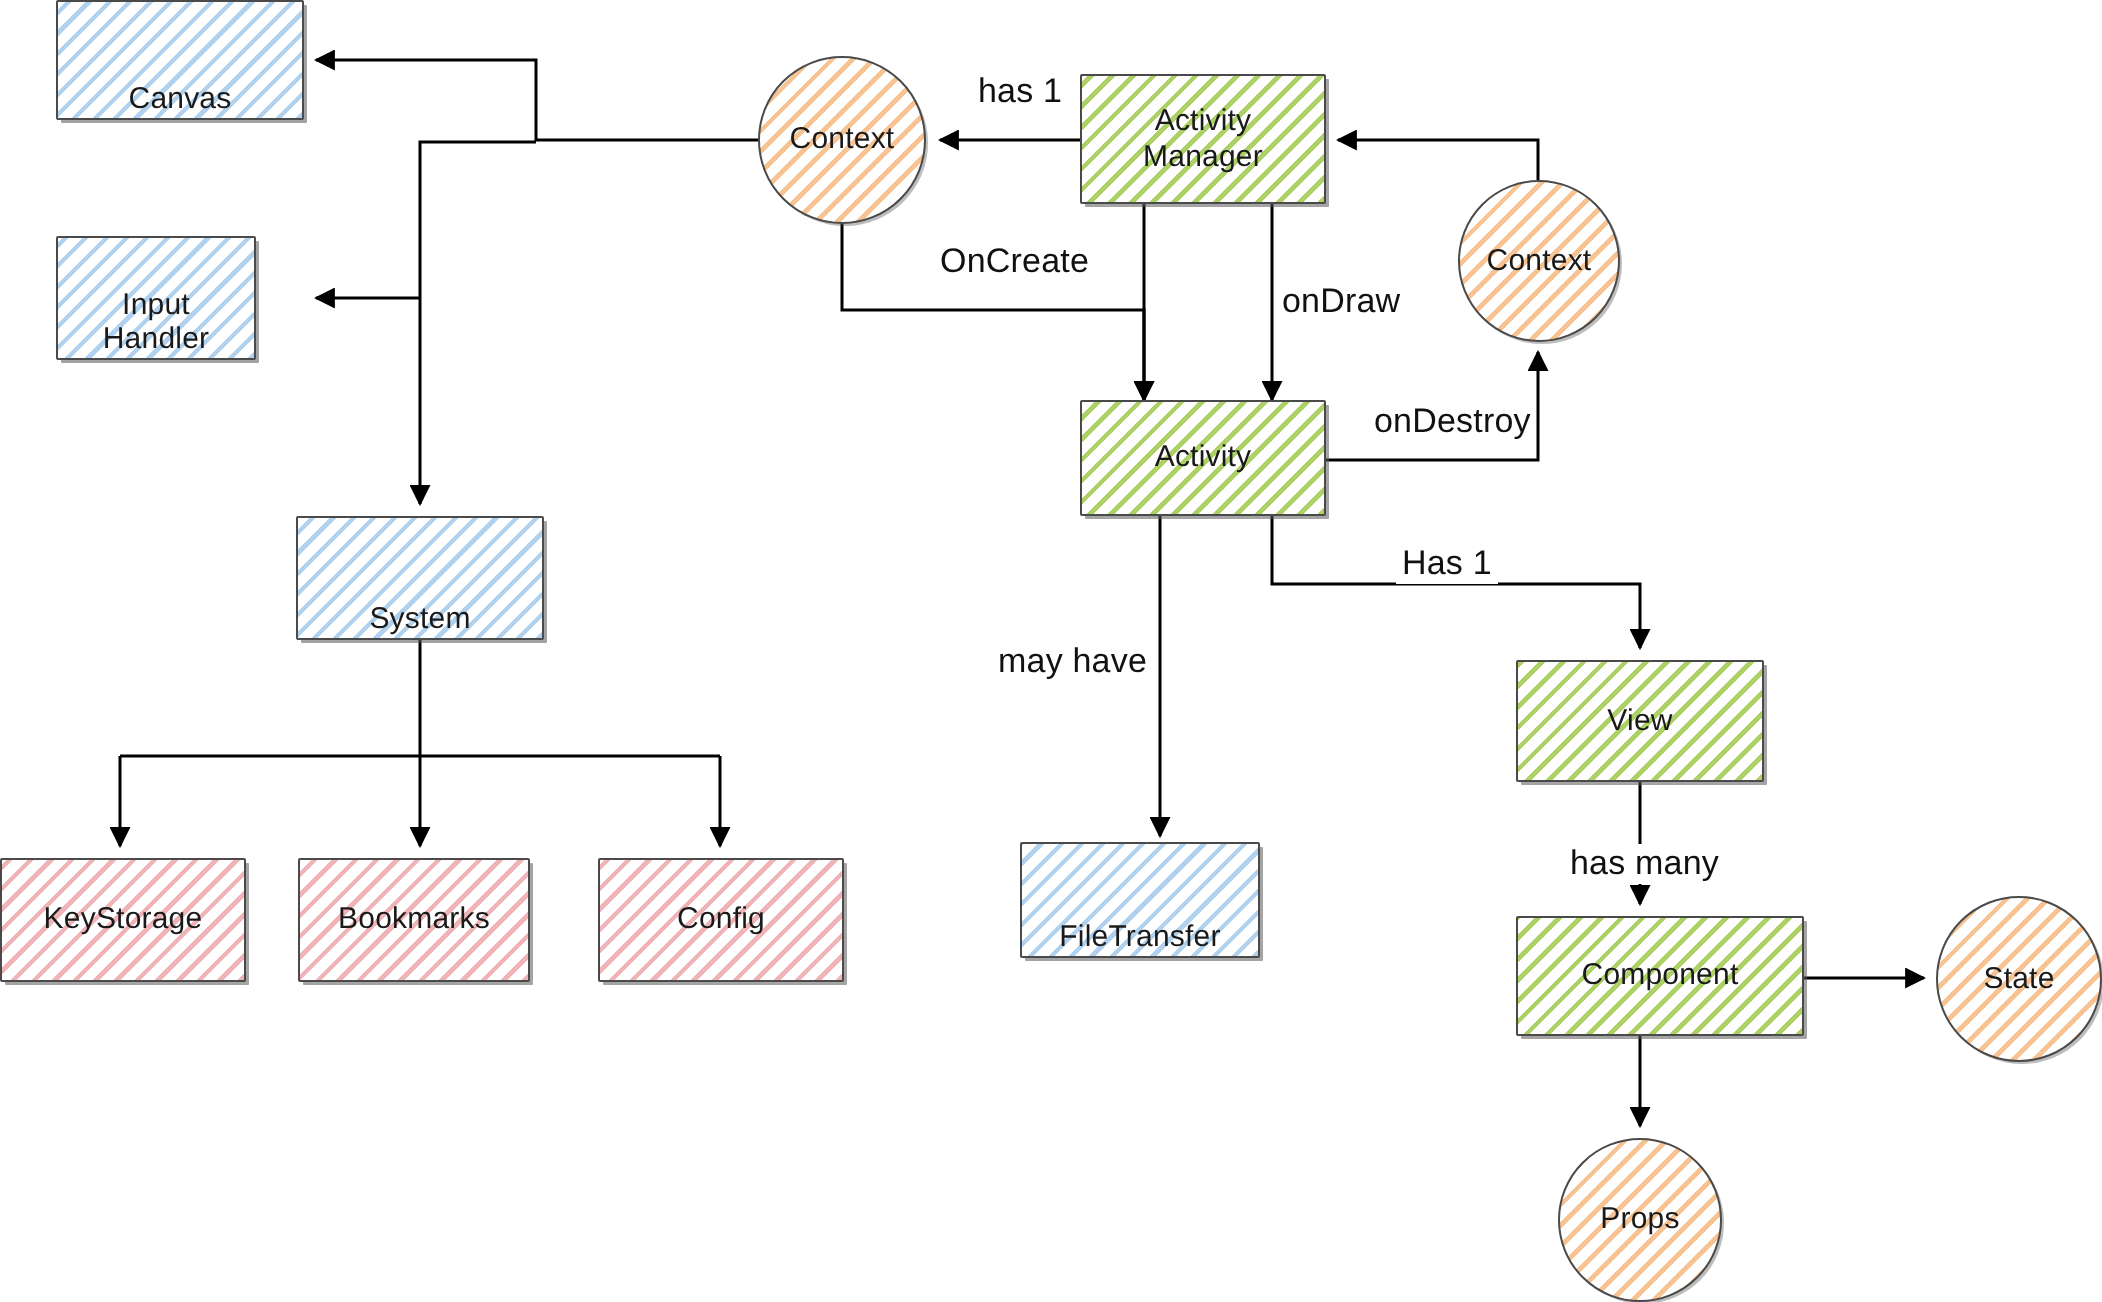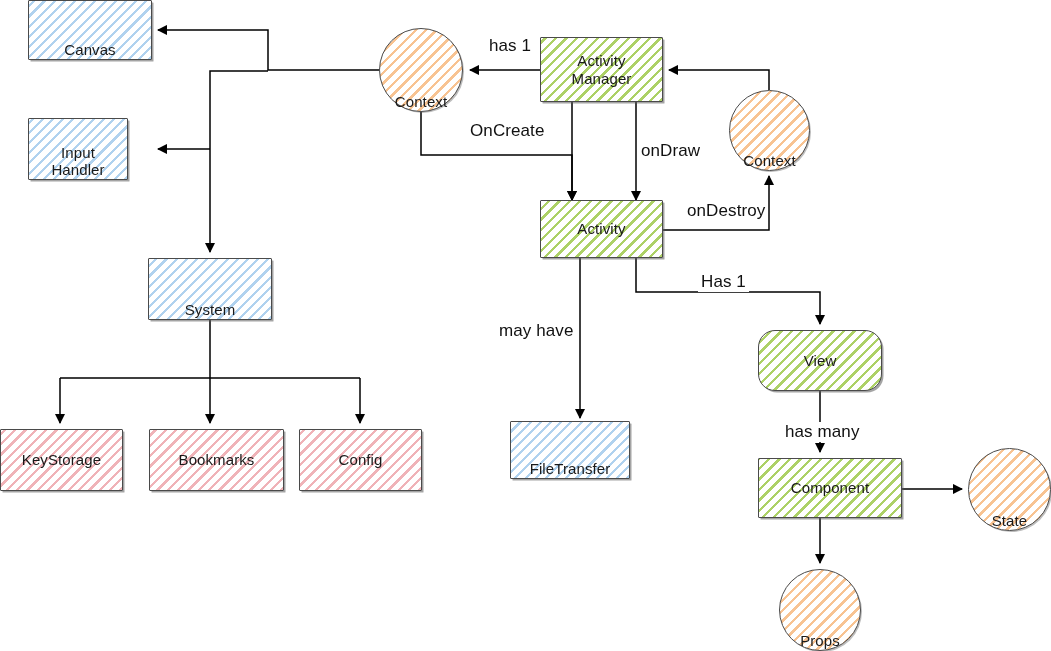--- a/index.html
+++ b/index.html
@@ -46,21 +46,20 @@
     padding: 0 4px;
     white-space: pre-line;
   }
   .node.rect {
     border-radius: 1px;
     box-shadow: 2px 2px 0 -0.5px rgba(90,90,90,0.55);
   }
   .node.circle {
     border-radius: 50%;
     box-shadow: 1.5px 1.5px 0 -0.5px rgba(90,90,90,0.4);
-    align-items: flex-end;
   }
   
   .fill-blue {
     background-color: #ffffff;
     background-image: repeating-linear-gradient(
       -45deg,
       rgba(162, 202, 236, 0.85) 0px,
       rgba(162, 202, 236, 0.85) 2.2px,
       rgba(255,255,255,0) 2.2px,
       rgba(255,255,255,0) 7.2px
@@ -166,21 +165,21 @@
   </div>
 
   <div class="node rect fill-red" style="left:0px; top:429px; width:123px; height:62px;">
     <span class="node-label">KeyStorage</span>
   </div>
 
   <div class="node rect fill-blue" style="left:148px; top:258px; width:124px; height:62px;">
     <span class="node-label">System</span>
   </div>
 
-  <div class="node rect fill-red" style="left:149px; top:429px; width:135px; height:62px;">
+  <div class="node rect fill-red" style="left:149px; top:429px; width:116px; height:62px;">
     <span class="node-label">Bookmarks</span>
   </div>
 
   <div class="node rect fill-red" style="left:299px; top:429px; width:123px; height:62px;">
     <span class="node-label">Config</span>
   </div>
 
   <div class="node circle fill-orange" style="left:379px; top:28px; width:84px; height:84px;">
     <span class="node-label">Context</span>
   </div>
@@ -195,21 +194,21 @@
   </div>
 
   <div class="node rect fill-green" style="left:540px; top:200px; width:123px; height:58px;">
     <span class="node-label">Activity</span>
   </div>
 
   <div class="node rect fill-blue" style="left:510px; top:421px; width:120px; height:58px;">
     <span class="node-label">FileTransfer</span>
   </div>
 
-  <div class="node rect fill-green" style="left:758px; top:330px; width:124px; height:61px;border-radius:17px;">
+  <div class="node rect fill-green" style="left:758px; top:330px; width:124px; height:61px;">
     <span class="node-label">View</span>
   </div>
 
   <div class="node rect fill-green" style="left:758px; top:458px; width:144px; height:60px;">
     <span class="node-label">Component</span>
   </div>
 
   <div class="node circle fill-orange" style="left:968px; top:448px; width:83px; height:83px;">
     <span class="node-label">State</span>
   </div>

